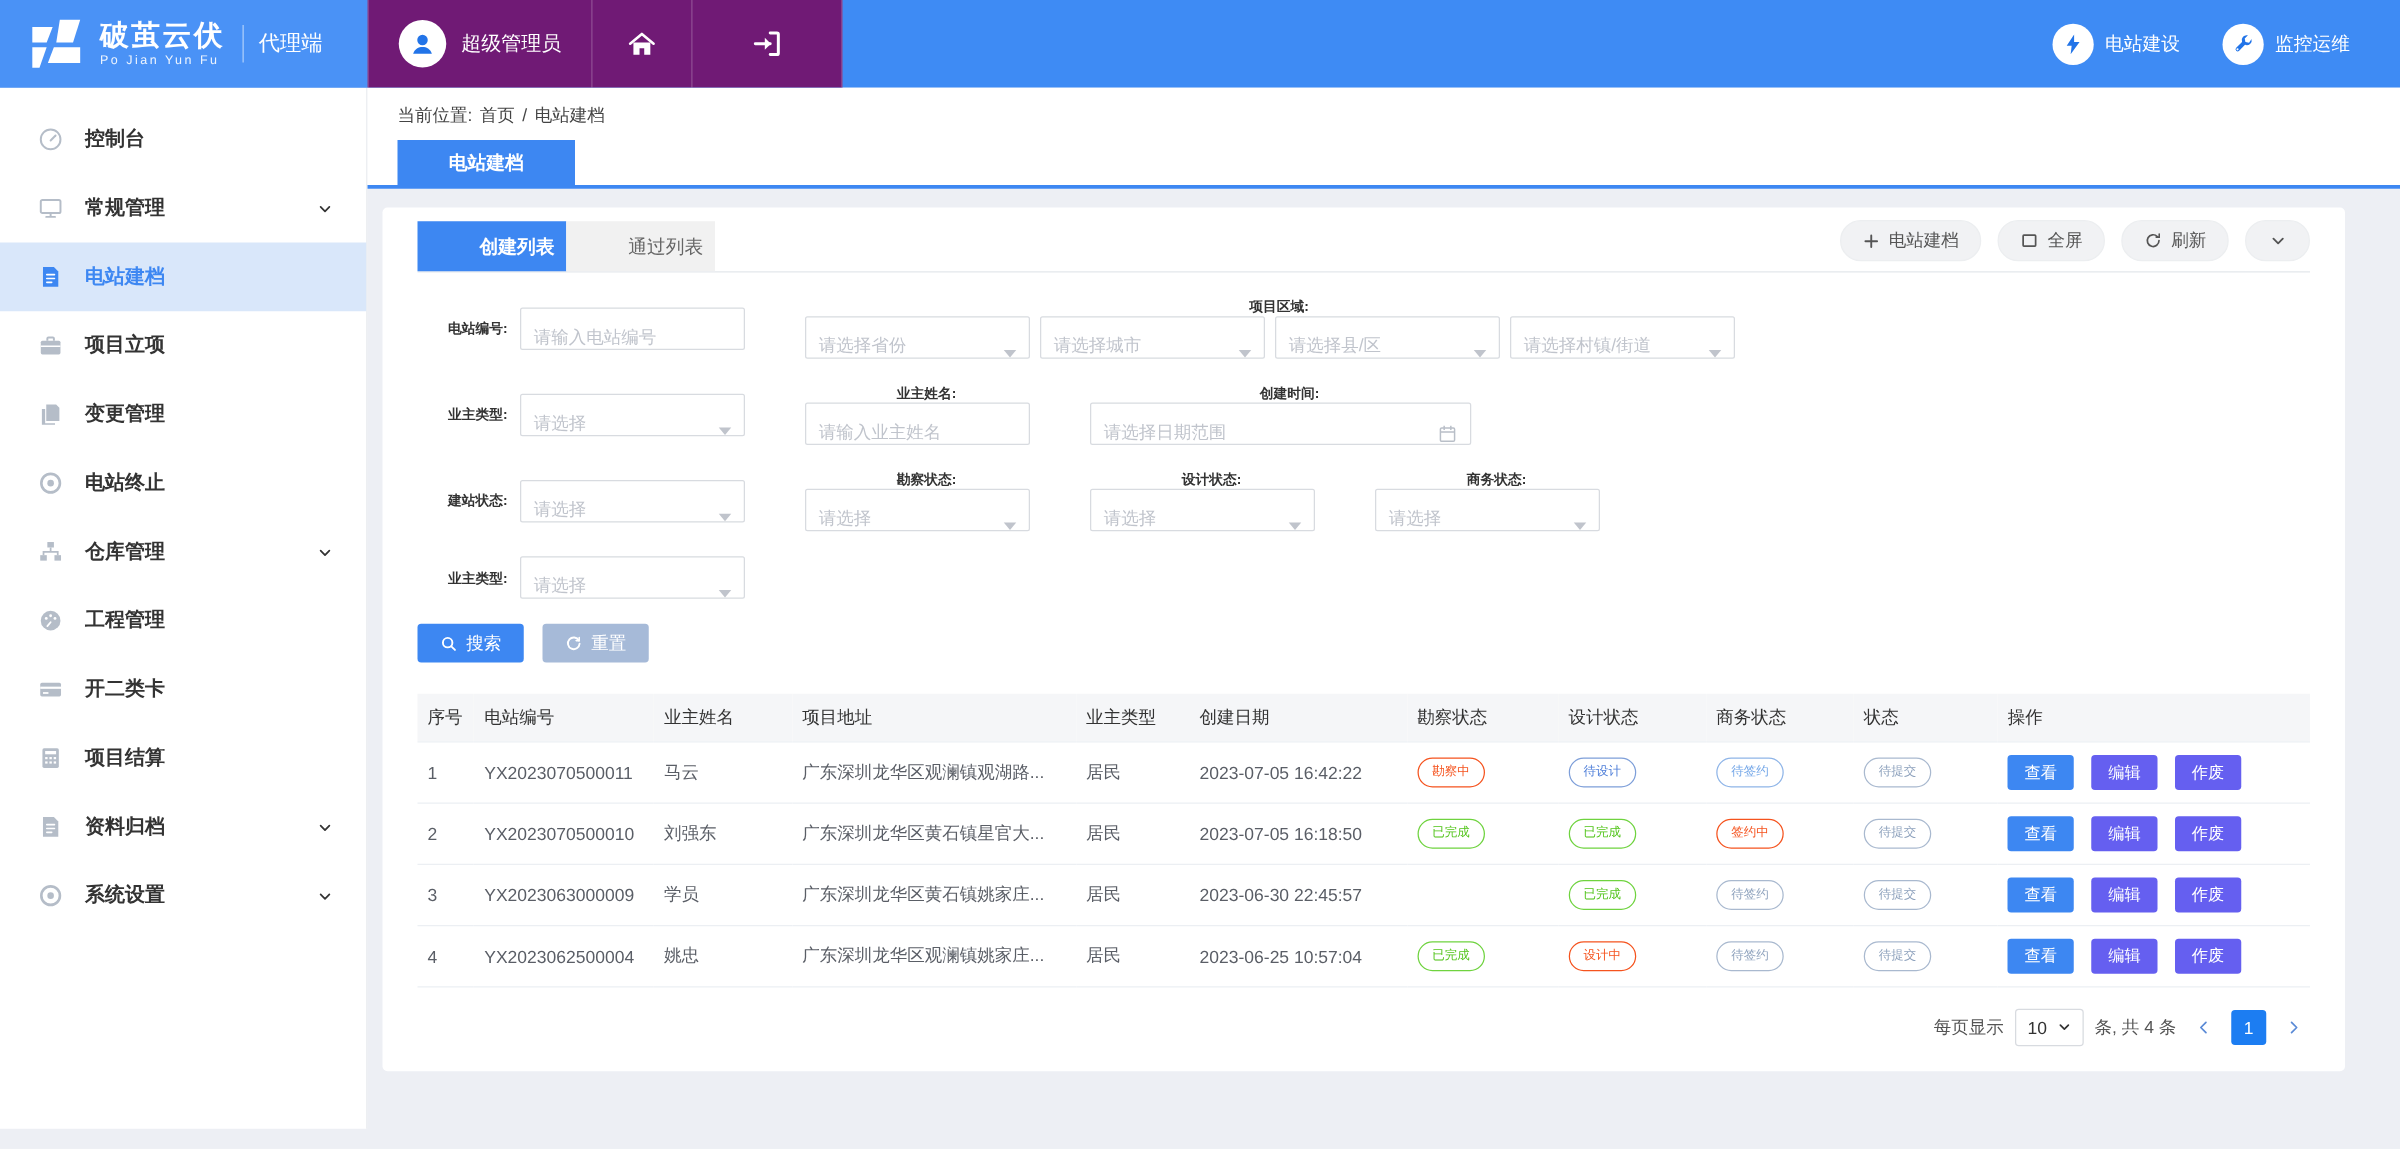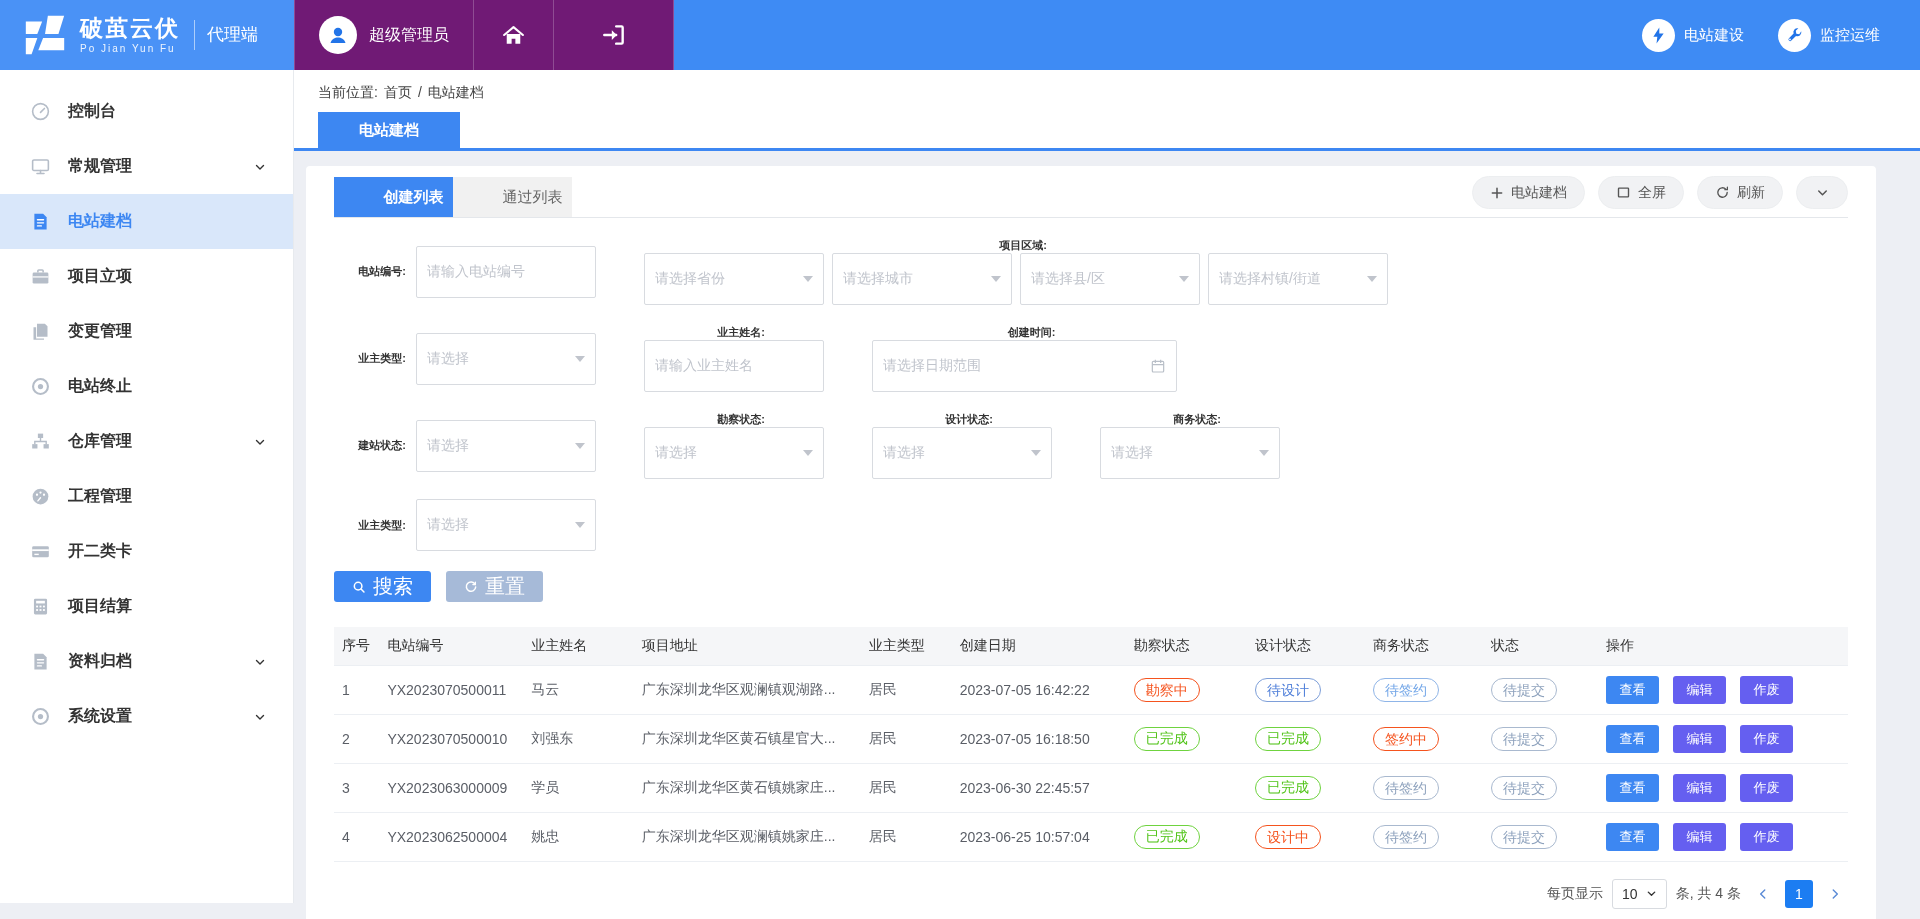--- a/index.html
+++ b/index.html
@@ -61,47 +61,47 @@
   .tool-btn { height:33px; border-radius:17px; background:#f1f2f4; border:1px solid #eceef0;
     display:flex; align-items:center; gap:7px; padding:0 17px; font-size:14px; color:#555; cursor:pointer; }
   .tool-btn.icon-only { width:52px; justify-content:center; padding:0; }
 
   
   .filters { padding-top:20px; }
   .f-row { display:flex; align-items:center; margin-bottom:20px; }
   .f-group { display:flex; align-items:center; }
   .f-group + .f-group { margin-left:48px;flex-direction:column; }
   .f-label { width:72px; text-align:right; margin-right:10px; font-size:11px; font-weight:bold; color:#333; flex:none; }
-  .ctrl { height:52px; border:1px solid #d8dbe0; border-radius:2px; background:#fff;
-    display:flex; align-items:center; padding:0 10px; font-size:14px; color:#c0c4cc; position:relative; }
+  .ctrl { height:34px; border:1px solid #d8dbe0; border-radius:2px; background:#fff;
+    display:flex; align-items:flex-end; padding:0 10px; font-size:14px; color:#c0c4cc; position:relative; }
   .ctrl.sel { justify-content:space-between; cursor:pointer; }
   .caret { width:0; height:0; border-left:5px solid transparent; border-right:5px solid transparent;
     border-top:6px solid #c0c4cc; margin-left:8px; flex:none; }
   .w180 { width:180px; } .w305 { width:305px; }
   .sel-pack { display:flex; gap:8px; }
 
   .btn-row { display:flex; gap:15px; margin-top:1px; }
-  .btn { height:31px; border:none; border-radius:3px; color:#fff; font-size:20px;
+  .btn { height:31px; border:none; border-radius:3px; color:#fff; font-size:14px;
     display:flex; align-items:center; gap:7px; padding:0 18px; cursor:pointer; }
   .btn.search { background:#3d87f2; }
   .btn.reset { background:#a6bad8; }
 
   
   table.grid { width:100%; border-collapse:collapse; margin-top:25px; table-layout:fixed; }
   .grid thead th { background:#f5f6f8; height:38px; font-size:14px; font-weight:500; color:#333;
     text-align:left; padding:0 8px; }
   .grid tbody td { height:49px; font-size:14px; color:#5a5e66; padding:0 8px;
     border-bottom:1px solid #eceff3; white-space:nowrap; overflow:hidden; text-overflow:ellipsis; }
   .grid tbody tr:first-child td { border-top:1px solid #eceff3; }
 
   .pill:not([data-type]) { display:none; }
-  .pill[data-type] { display:inline-block; font-size:14px; line-height:20px; padding:1px 11px;
+  .pill[data-type] { display:inline-block; font-size:10px; line-height:20px; padding:1px 11px;
     border:1px solid; border-radius:13px; background:#fff; }
   .pill[data-type="orange"]    { color:#f5531e; border-color:#f5531e; }
-  .pill[data-type="green"]     { color:#52c41a; border-color:#6fd33f;font-family:Liberation Mono, monospace; }
+  .pill[data-type="green"]     { color:#52c41a; border-color:#6fd33f; }
   .pill[data-type="blue"]      { color:#4f7fd9; border-color:#7e9fd9; }
   .pill[data-type="lightblue"] { color:#74a7e8; border-color:#8fb5e8; }
   .pill[data-type="gray"]      { color:#8ea2bd; border-color:#a9b9cf; }
 
   .act-btn { display:inline-flex; align-items:center; justify-content:center; width:53px; height:28px;
     border:none; border-radius:3px; color:#fff; font-size:13px; cursor:pointer; margin-right:10px; }
   .act-view { background:#3d87f2; }
   .act-edit, .act-void { background:#655ff0; }
 
   

